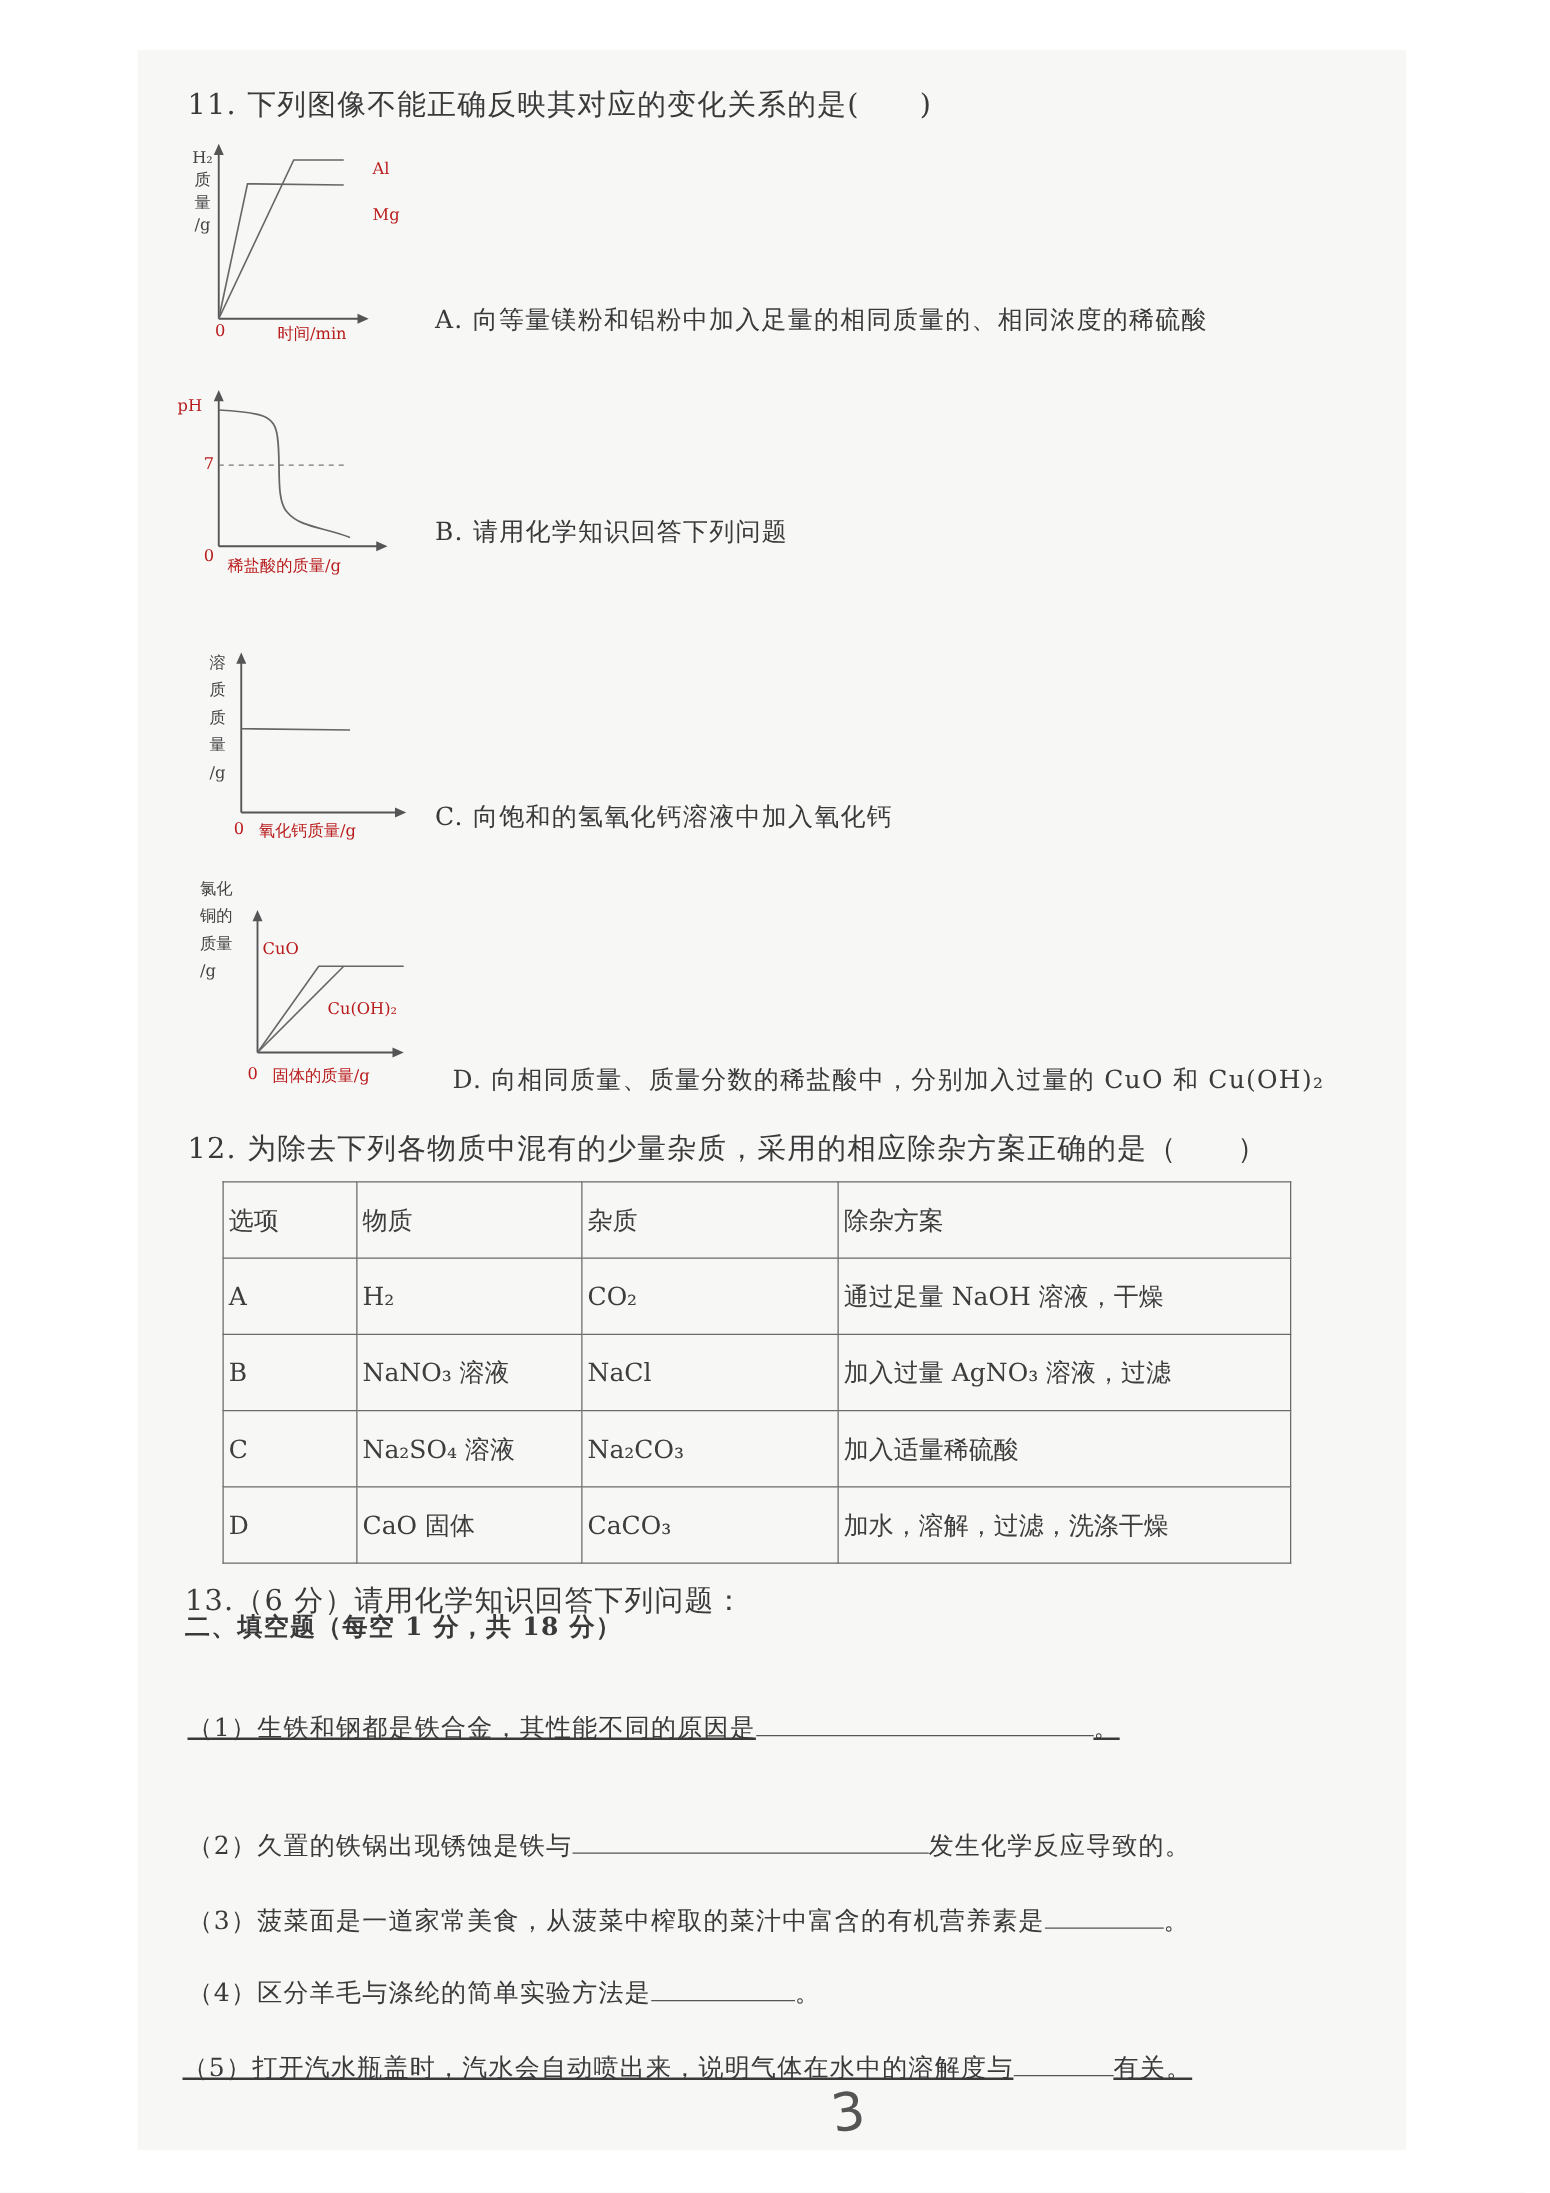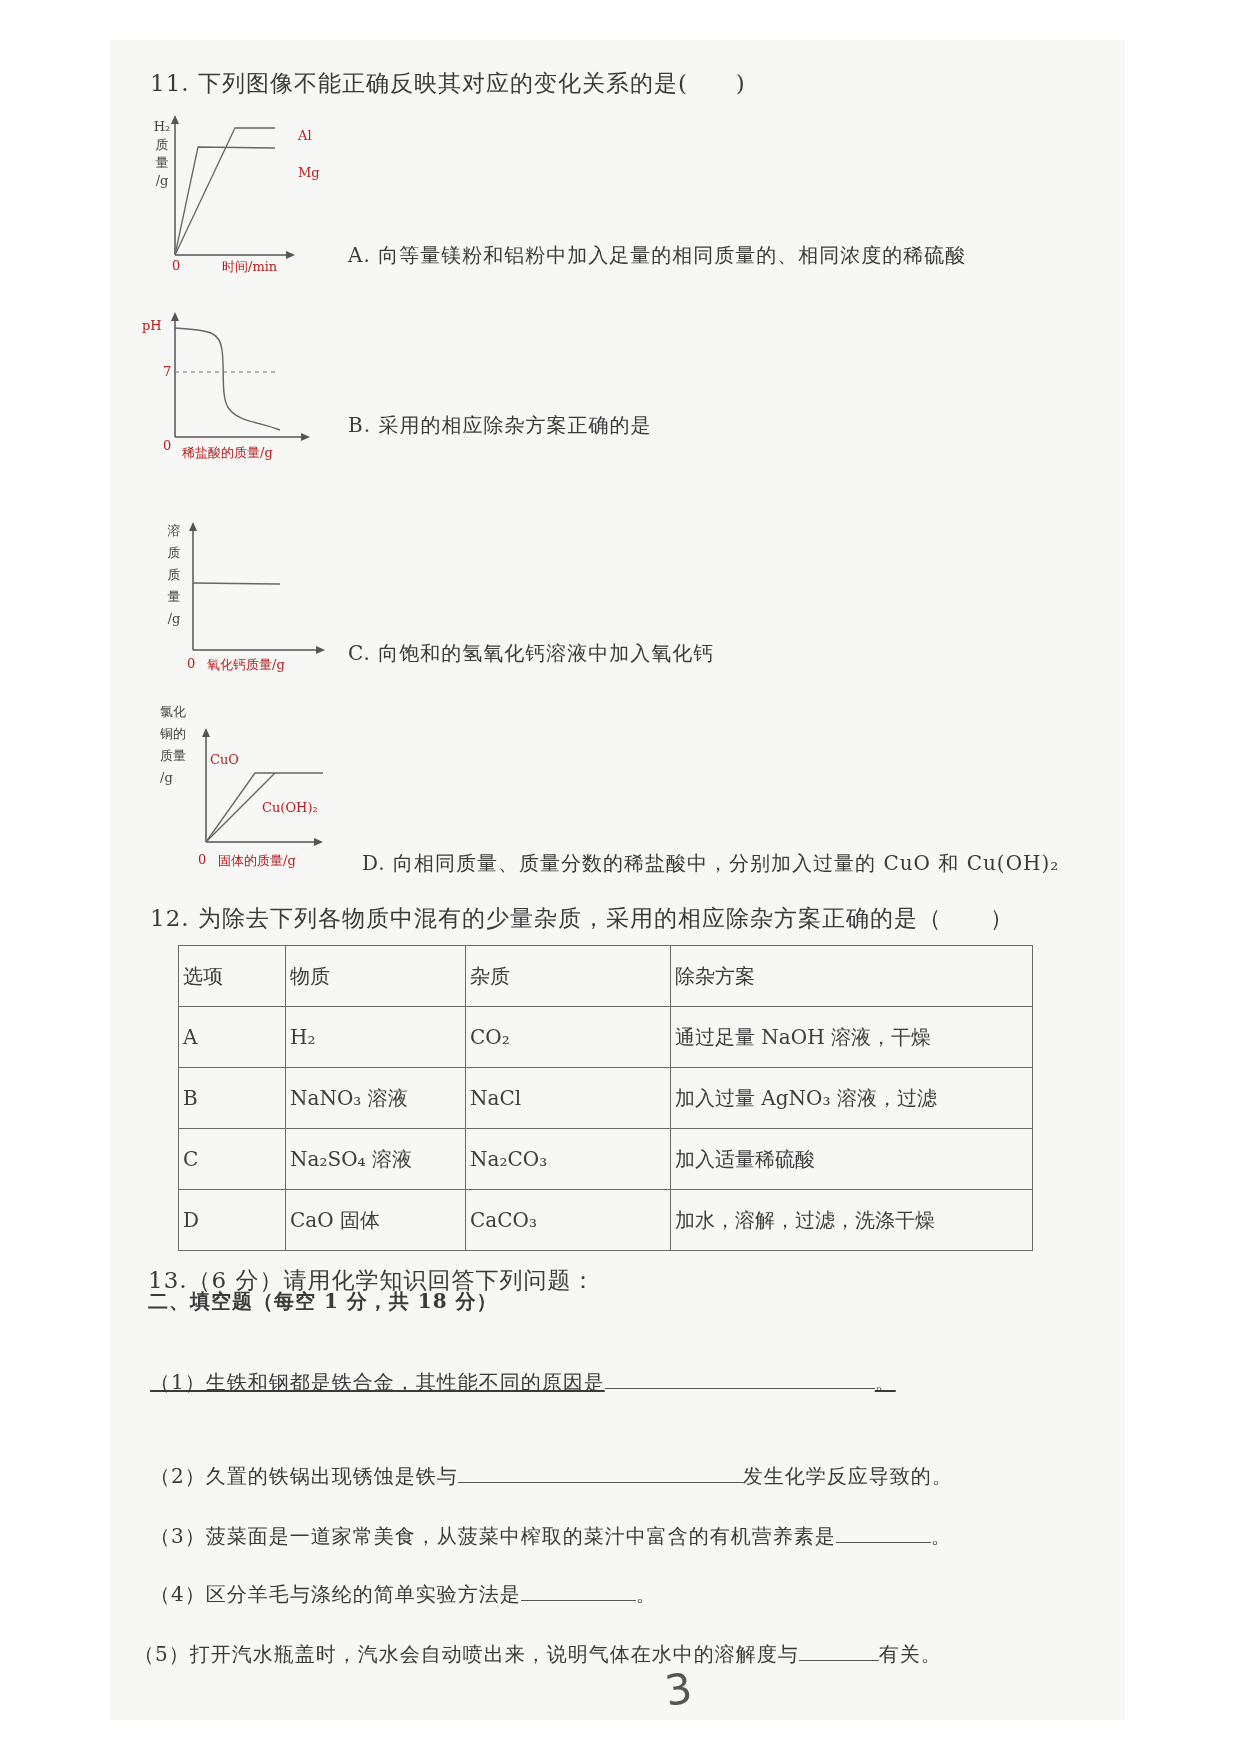--- a/index.html
+++ b/index.html
@@ -69,21 +69,21 @@
     <line x1="5" y1="127" x2="135" y2="127" stroke="#555" stroke-width="1.5"></line>
     <polygon points="140,127 131,123 131,131" fill="#555"></polygon>
     <line x1="5" y1="62" x2="105" y2="62" stroke="#777" stroke-width="1" stroke-dasharray="4,4"></line>
     <path d="M5,18 C40,20 50,22 52,40 C55,60 50,90 60,100 C70,112 90,112 110,120" fill="none" stroke="#666" stroke-width="1.4"></path>
   </svg>
   <div class="abs small" style="left:142px;top:318px;">pH</div>
   <div class="abs small" style="left:163px;top:364px;">7</div>
   <div class="abs small" style="left:163px;top:438px;">0</div>
   <div class="abs small" style="left:182px;top:444px;">稀盐酸的质量/g</div>
 </div>
-<div class="abs opt-text" style="left:348px;top:412px;">B. 采用的相应除杂方案正确的是</div>
+<div class="abs opt-text" style="left:348px;top:412px;">B. 请用化学知识回答下列问题</div>
 
 <div>
   <svg width="160" height="140" style="left:190px;top:520px;">
     <line x1="3" y1="130" x2="3" y2="8" stroke="#555" stroke-width="1.5"></line>
     <polygon points="3,2 -1,11 7,11" fill="#555"></polygon>
     <line x1="3" y1="130" x2="130" y2="130" stroke="#555" stroke-width="1.5"></line>
     <polygon points="135,130 126,126 126,134" fill="#555"></polygon>
     <line x1="3" y1="63" x2="90" y2="64" stroke="#666" stroke-width="1.4"></line>
   </svg>
   <div class="abs axis-lbl" style="left:165px;top:520px;width:18px;text-align:center;line-height:22px;">
@@ -172,17 +172,17 @@
 </div>
 <div class="abs opt-text" style="left:150px;top:1462px;">
   <span>（2）久置的铁锅出现锈蚀是铁与</span><span class="blank" style="width:285px;"></span><span>发生化学反应导致的。</span>
 </div>
 <div class="abs opt-text" style="left:150px;top:1522px;text-align:right;">
   <span>（3）菠菜面是一道家常美食，从菠菜中榨取的菜汁中富含的有机营养素是</span><span class="blank" style="width:95px;"></span><span>。</span>
 </div>
 <div class="abs opt-text" style="left:150px;top:1580px;">
   <span>（4）区分羊毛与涤纶的简单实验方法是</span><span class="blank" style="width:115px;"></span><span>。</span>
 </div>
-<div class="abs opt-text" style="left:134px;top:1640px;">
+<div class="abs opt-text" style="left:146px;top:1640px;text-decoration:underline;">
   <span>（5）打开汽水瓶盖时，汽水会自动喷出来，说明气体在水中的溶解度与</span><span class="blank" style="width:80px;"></span><span>有关。</span>
 </div>
 
 <div class="abs hand" style="left:665px;top:1665px;">3</div>
 
 </body></html>

